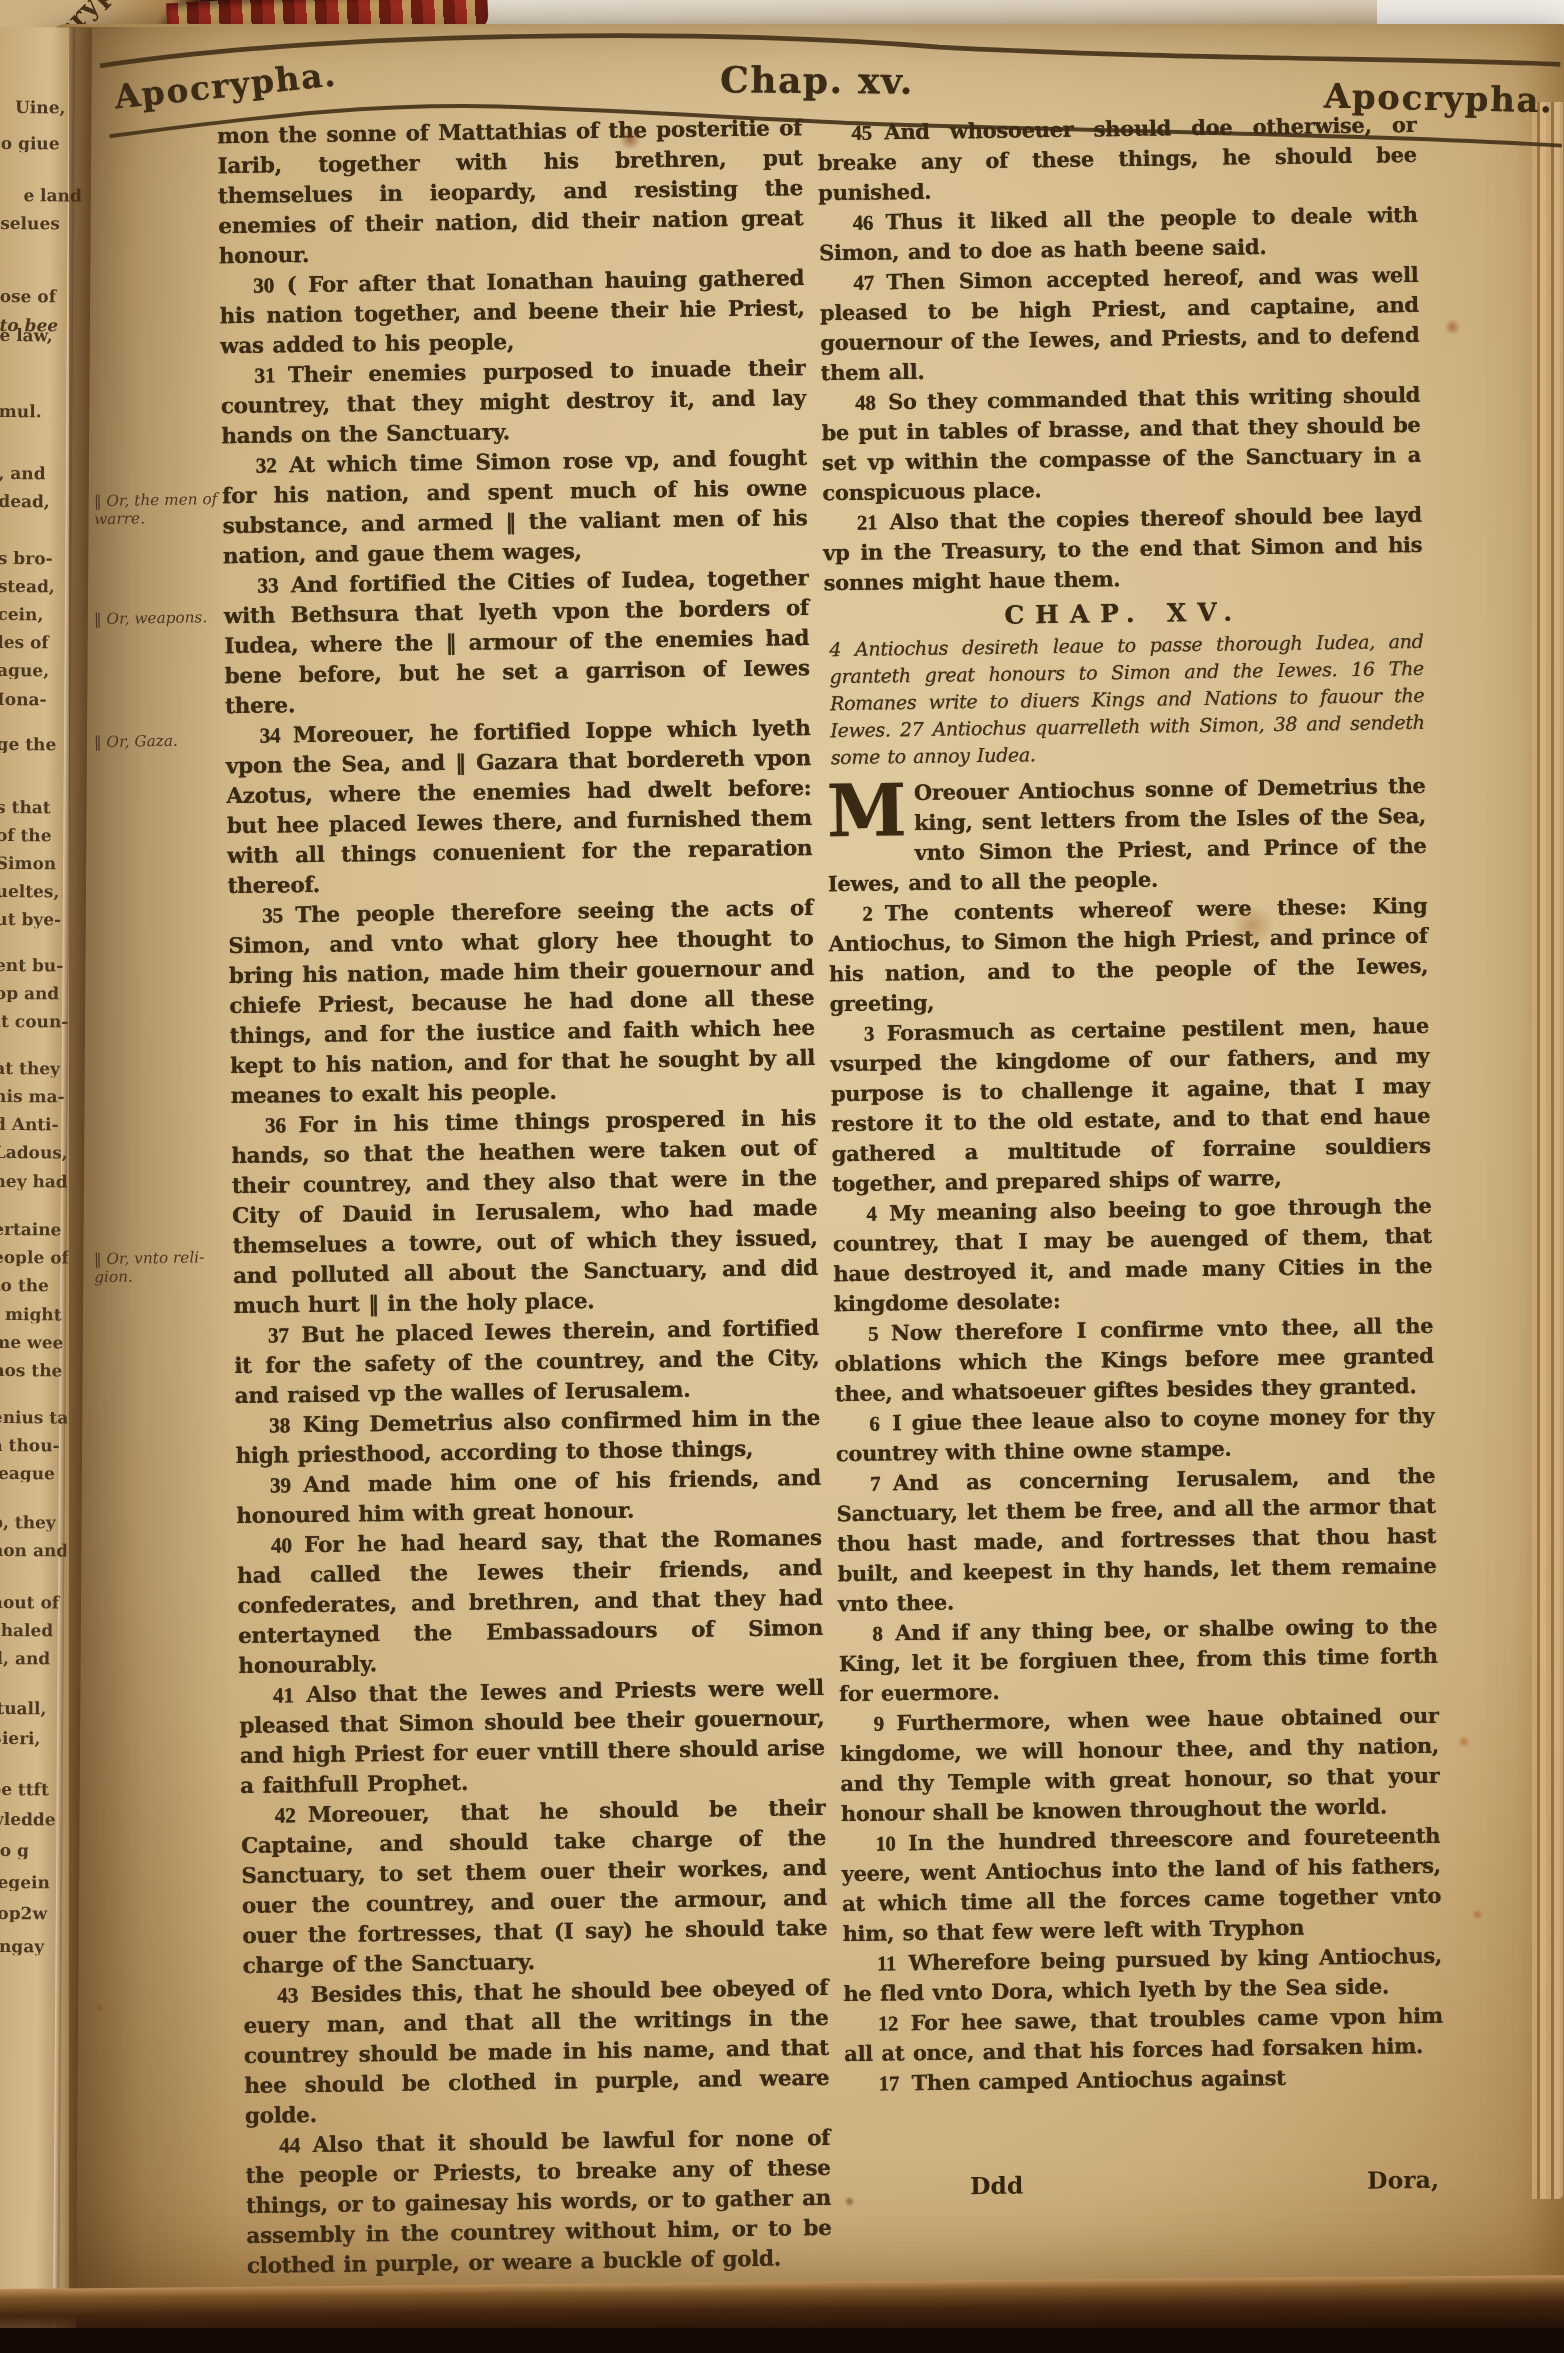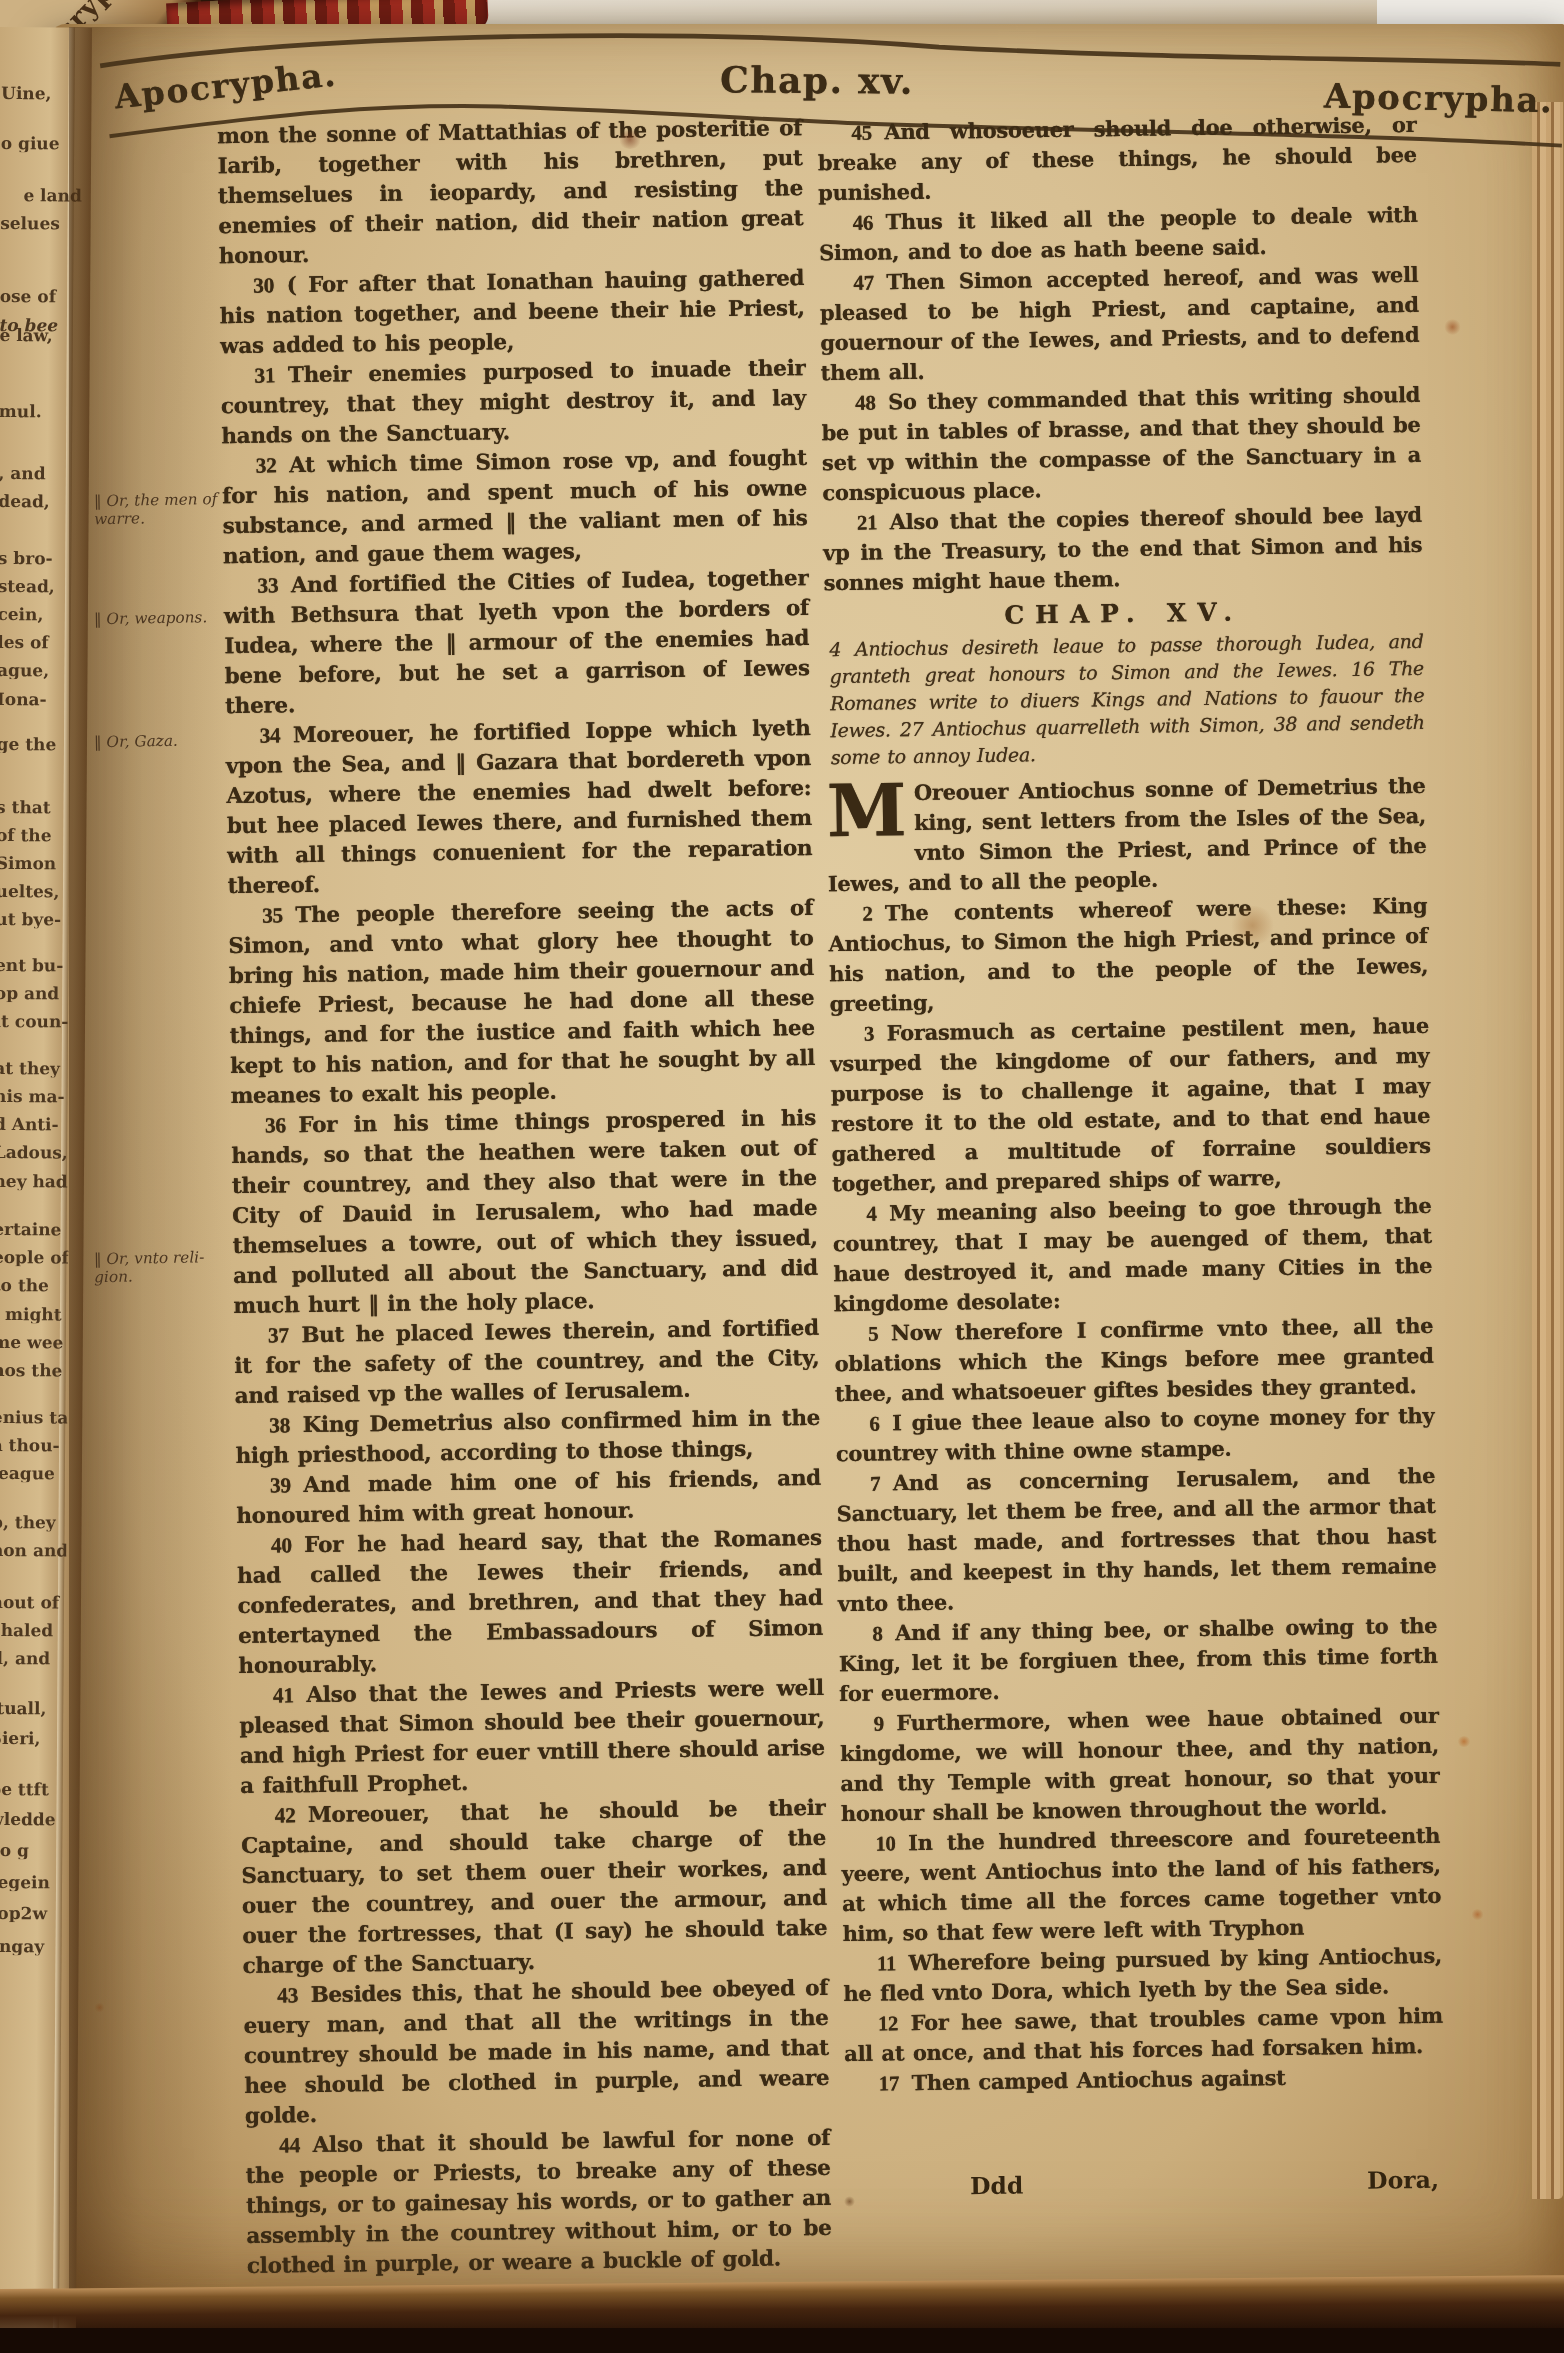--- a/index.html
+++ b/index.html
@@ -82,21 +82,21 @@
   </div>
   <div class="headband"></div>
 
   <div class="main-page"></div>
   <div class="fore-edge" style="position:absolute;right:1.6px;top:102px;"></div>
 
   <div class="prev-leaf">
     <div class="fold"></div>
     <div>
 
-    <span class="spine-frag" style="position: absolute; top: 58px;">Uine,</span>
+    <span class="spine-frag" style="position: absolute; top: 72px; margin-left: 14px;">Uine,</span>
         <span class="spine-frag" style="position: absolute; top: 108px;">o giue</span>
         <span class="spine-frag" style="position: absolute; top: 160px; padding-left: 23px;">e land</span>
         <span class="spine-frag" style="position: absolute; top: 188px;">selues</span>
         <span class="spine-frag" style="position: absolute; top: 261px;">ose of</span>
         <span class="spine-frag" style="position: absolute; top: 290px; font-style: italic;">to bee</span>
         <span class="spine-frag" style="position: absolute; top: 300px;">e law,</span>
         <span class="spine-frag" style="position: absolute; top: 376px;">mul.</span>
         <span class="spine-frag" style="position: absolute; top: 438px;">, and</span>
         <span class="spine-frag" style="position: absolute; top: 466px;">dead,</span>
         <span class="spine-frag" style="position: absolute; top: 523px;">s bro-</span>

